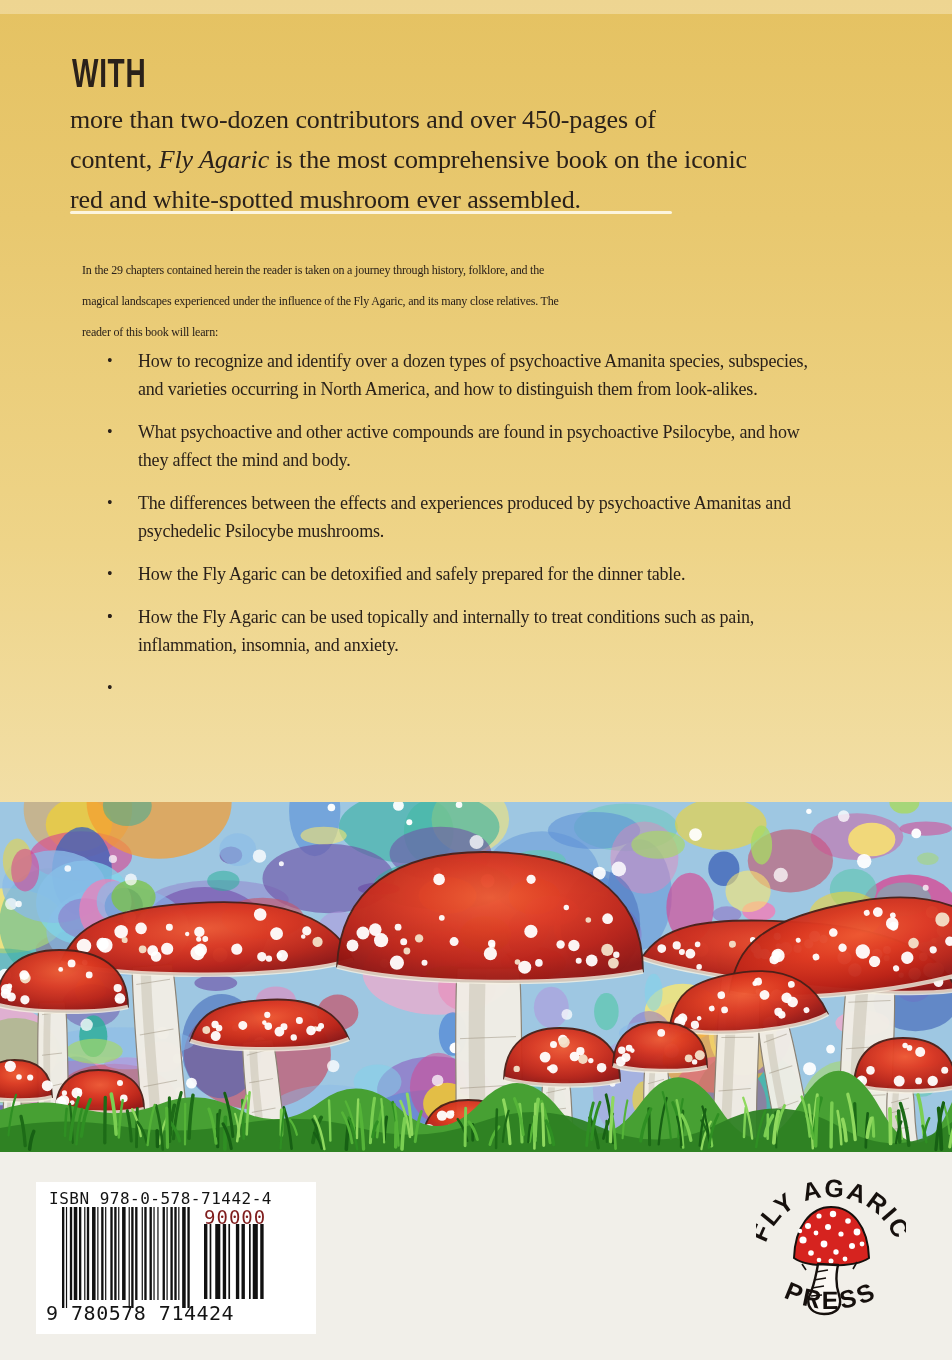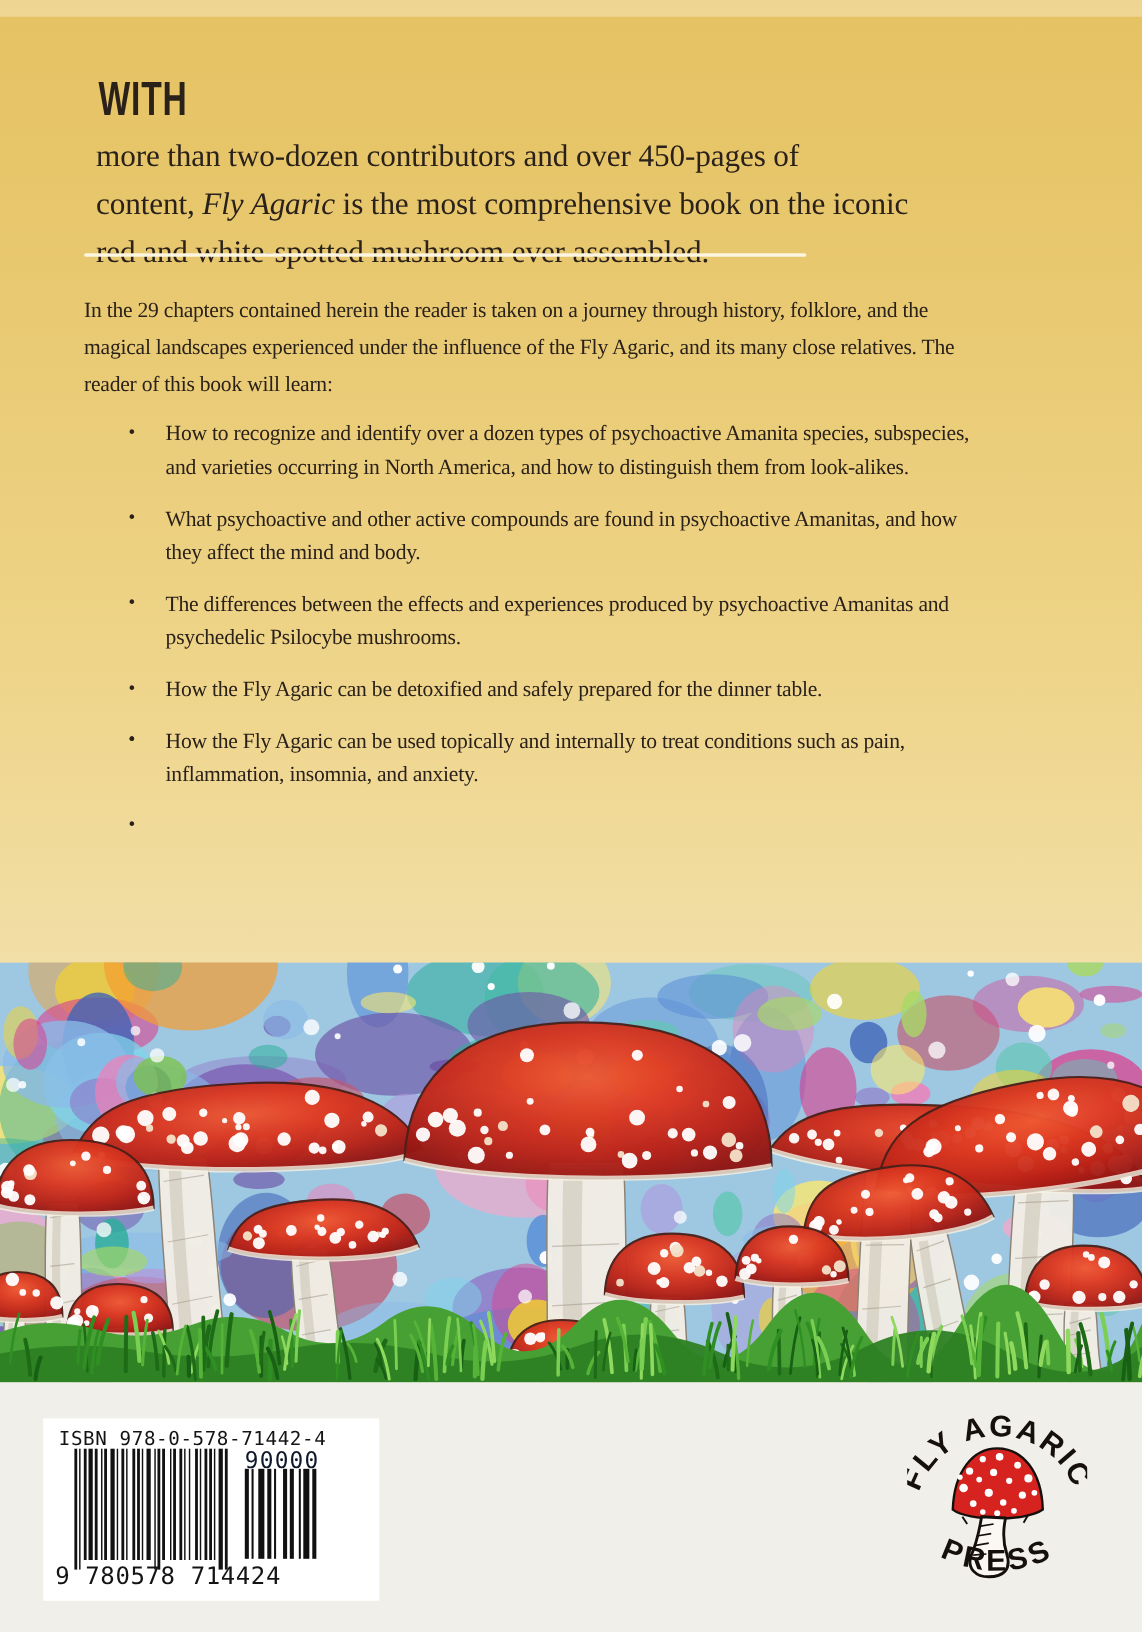--- a/index.html
+++ b/index.html
@@ -3,44 +3,44 @@
 <meta charset="utf-8">
 <style>
   html,body{margin:0;padding:0;background:#888;}
   .cover{
     position:relative; width:952px; height:1360px; overflow:hidden;
     background:linear-gradient(180deg,#e5c262 0%,#e8c86f 16%,#eed488 40%,#f3e2b0 65%,#f7ecc8 82%,#f7edca 100%);
     font-family:"Liberation Serif",serif; color:#2a211a;
   }
   .cover::before{content:"";position:absolute;left:0;top:0;width:100%;height:14px;
     background:rgba(255,250,235,.35);pointer-events:none;}
-  .intro{position:absolute;left:70px;top:60px;width:824px;margin:10px;
+  .intro{position:absolute;left:70px;top:60px;width:824px;margin:0;
     font-size:26px;line-height:40px;letter-spacing:-0.1px;white-space:pre-line;text-indent:86px;}
   .lead{position:absolute;left:2px;top:-7px;font-family:"Liberation Sans",sans-serif;
     font-weight:700;font-size:40px;line-height:40px;letter-spacing:1px;
     transform:scaleX(0.70);transform-origin:0 100%;text-indent:0;}
   .intro i{font-style:italic;}
   .divider{position:absolute;left:70px;top:211px;width:602px;height:3px;border:0;margin:0;
     background:#fcf5df;border-radius:2px;}
-  .summary{position:absolute;left:70px;top:243px;width:830px;margin:0;
-    font-size:18px;line-height:31px;letter-spacing:-0.2px;white-space:pre-line;}
+  .summary{position:absolute;left:70px;top:243px;width:830px;margin:12px;
+    font-size:12px;line-height:31px;letter-spacing:-0.2px;white-space:pre-line;}
   .learn-list{position:absolute;left:104px;top:347px;width:790px;margin:0;padding:0;list-style:none;}
   .learn-list li{position:relative;padding-left:34px;margin:0 0 15px 0;
     font-size:18px;line-height:28px;letter-spacing:-0.2px;}
   .bullet{position:absolute;left:3px;top:0;font-size:16px;line-height:28px;}
   .li-text{white-space:pre-line;text-align:right;}
   .painting{position:absolute;left:0;top:802px;width:952px;height:350px;}
   .painting svg{display:block;}
   .band{position:absolute;left:0;top:1152px;width:952px;height:208px;background:#f1efe9;}
   .barcode-block{position:absolute;left:36px;top:30px;width:280px;height:152px;background:#ffffff;text-align:center;}
   .isbn-label{position:absolute;left:13px;top:7px;font-family:"DejaVu Sans Mono",monospace;
     font-size:16px;letter-spacing:0.5px;color:#141414;white-space:nowrap;}
   .bars-svg{position:absolute;left:0;top:25px;}
   .price-code{position:absolute;left:168px;top:24px;font-family:"DejaVu Sans Mono",monospace;
-    font-size:19px;letter-spacing:1px;color:#0f172a;}
+    font-size:19px;letter-spacing:1px;color:#7f1d1d;}
   .ean-digits{position:absolute;left:10px;top:119px;font-family:"DejaVu Sans Mono",monospace;
     font-size:20px;letter-spacing:0.5px;color:#141414;white-space:nowrap;}
   .logo-svg{position:absolute;left:756px;top:22px;}
 </style>
 </head>
 <body>
 
 <div class="cover">
 
   <p class="intro">
@@ -51,21 +51,21 @@
 
   <hr class="divider">
 
   <p class="summary">In the 29 chapters contained herein the reader is taken on a journey through history, folklore, and the
 magical landscapes experienced under the influence of the Fly Agaric, and its many close relatives. The
 reader of this book will learn:</p>
 
   <ul class="learn-list">
     <li><span class="bullet">•</span><span class="li-text">How to recognize and identify over a dozen types of psychoactive Amanita species, subspecies,
 and varieties occurring in North America, and how to distinguish them from look-alikes.</span></li>
-    <li><span class="bullet">•</span><span class="li-text">What psychoactive and other active compounds are found in psychoactive Amanitas, and how
+    <li><span class="bullet">•</span><span class="li-text">What psychoactive and other active compounds are found in psychoactive Psilocybe, and how
 they affect the mind and body.</span></li>
     <li><span class="bullet">•</span><span class="li-text">The differences between the effects and experiences produced by psychoactive Amanitas and
 psychedelic Psilocybe mushrooms.</span></li>
     <li><span class="bullet">•</span><span class="li-text">How the Fly Agaric can be detoxified and safely prepared for the dinner table.</span></li>
     <li><span class="bullet">•</span></li>
     <li><span class="bullet">•</span><span class="li-text">How the Fly Agaric can be used topically and internally to treat conditions such as pain,
 inflammation, insomnia, and anxiety.</span></li>
     <li><span class="bullet">•</span></li>
   </ul>
 

